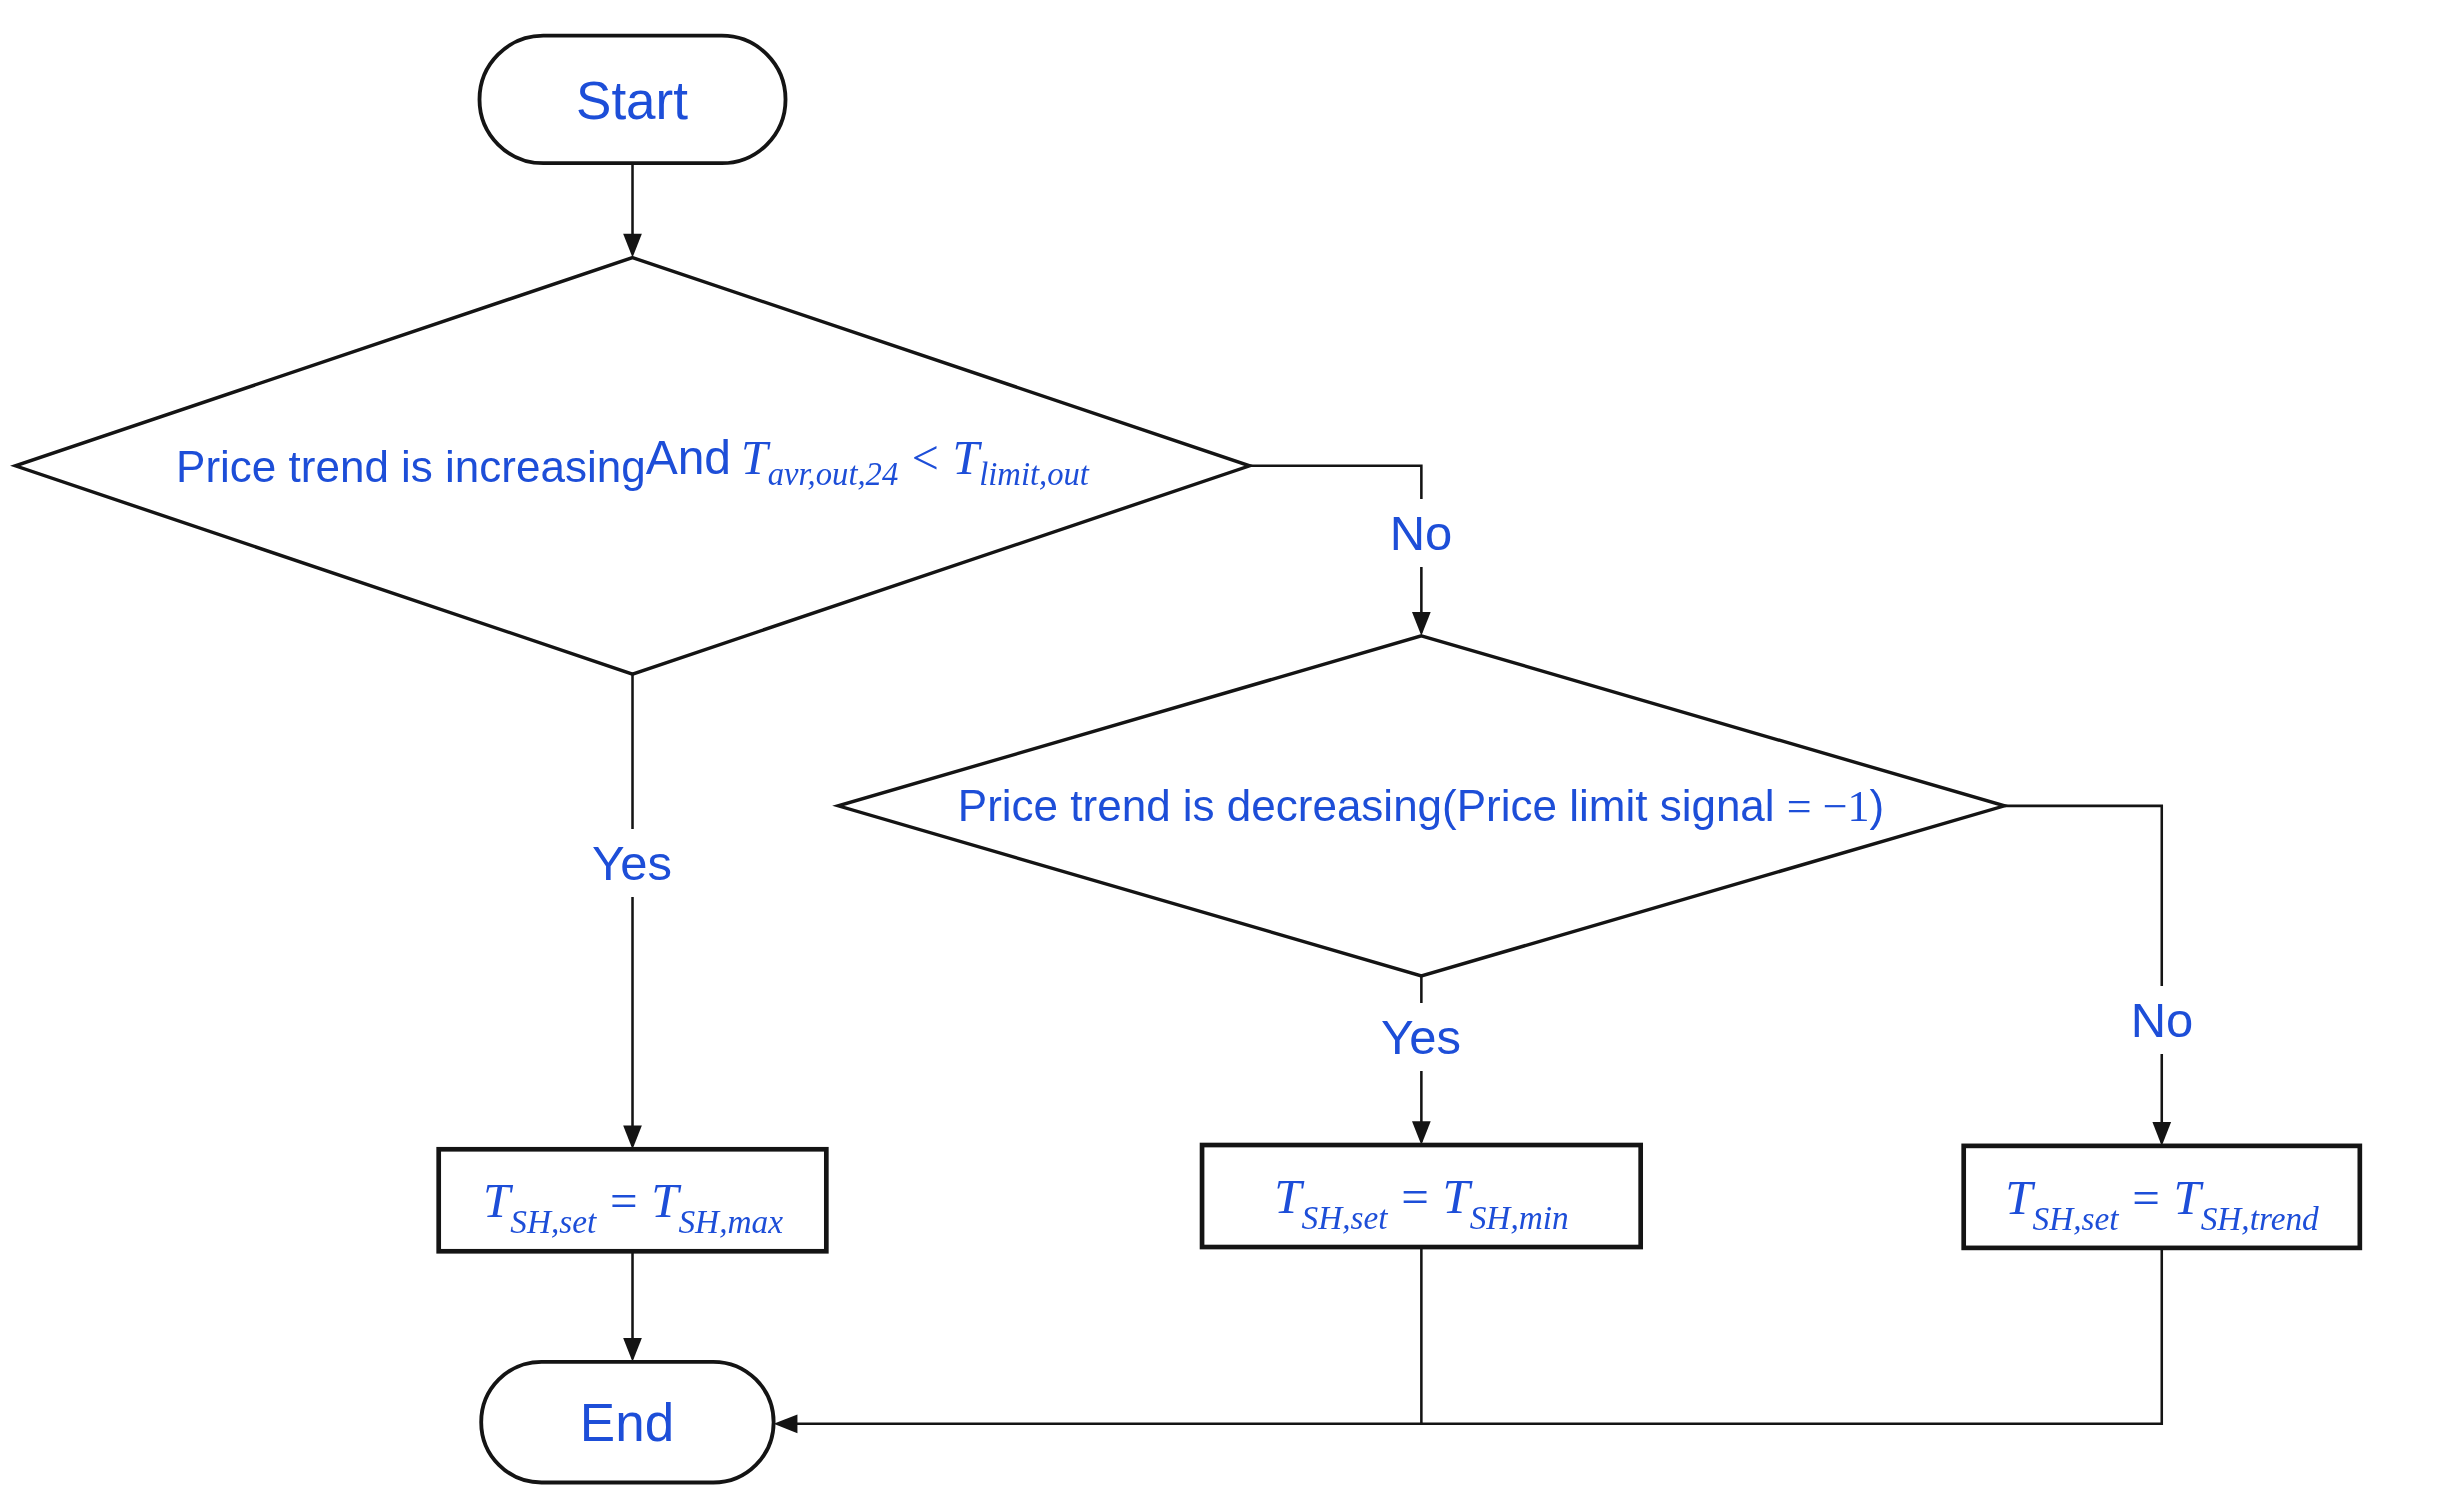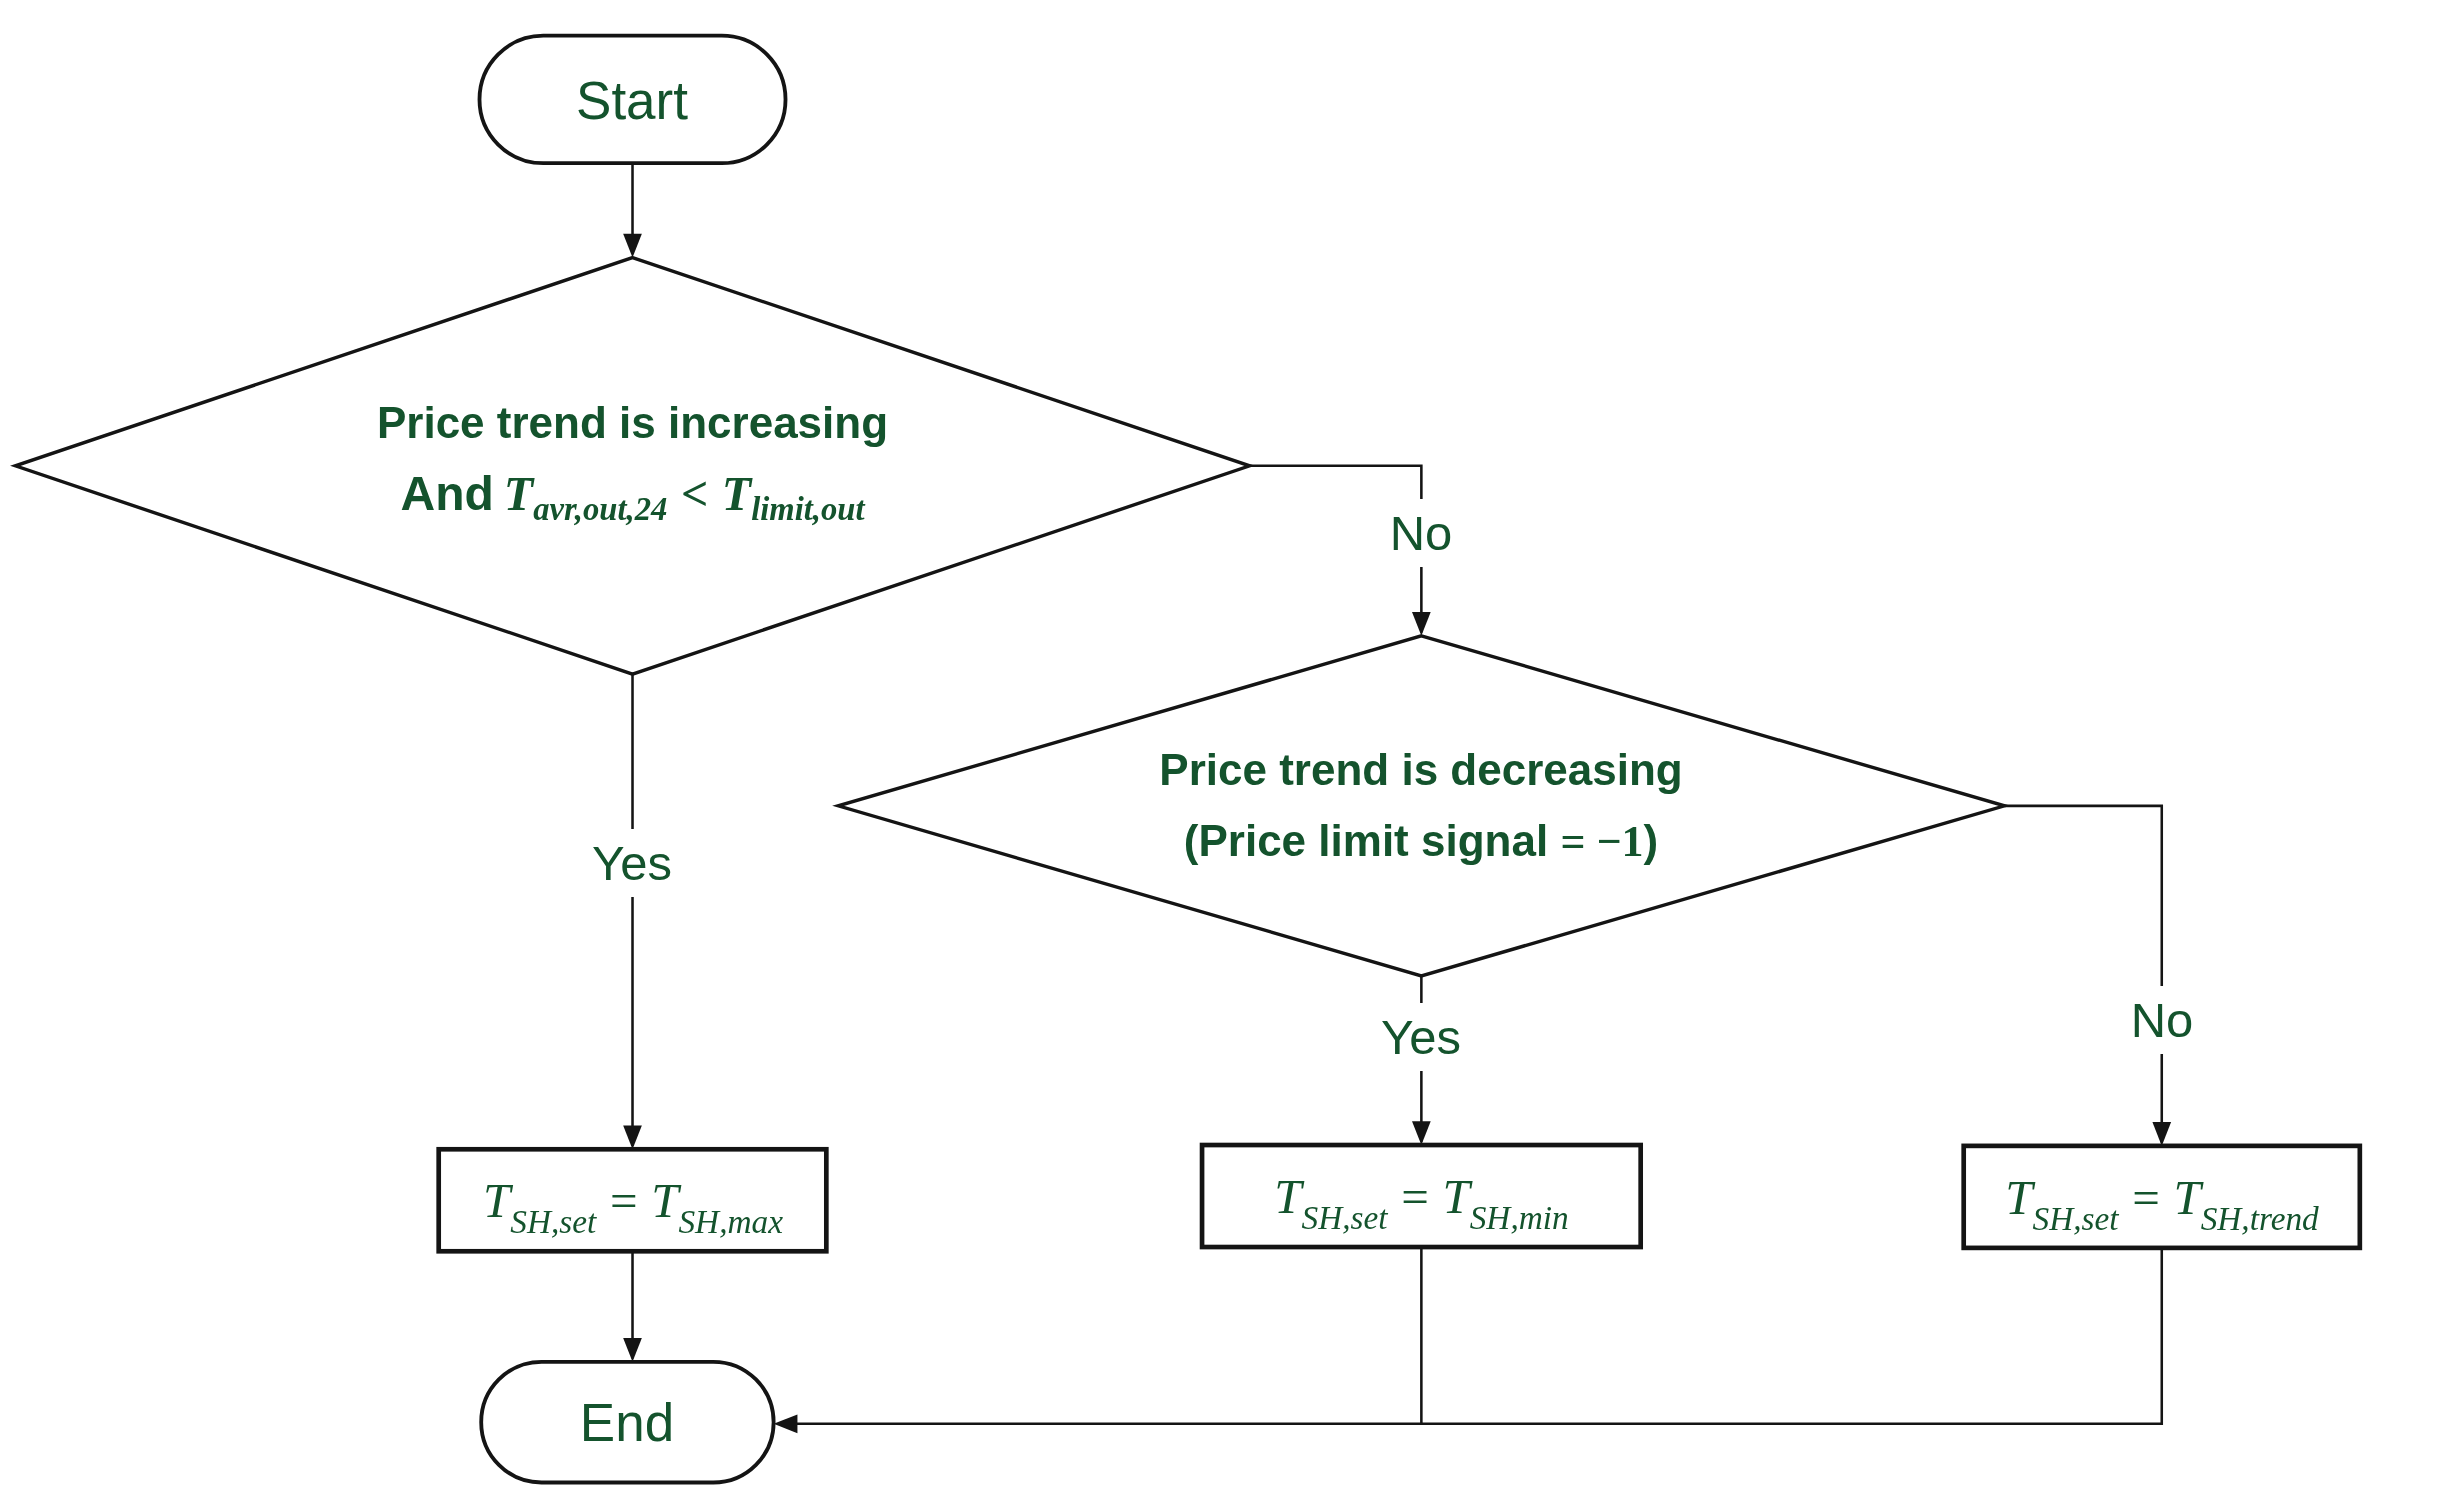--- a/index.html
+++ b/index.html
@@ -20,25 +20,25 @@
   .head   { fill: #141414; stroke: none; }
   .shape  { fill: #ffffff; stroke: #141414; }
   .stadium { stroke-width: 4.5; }
   .diamond { stroke-width: 4; }
   .procbox { stroke-width: 5.5; }
 
   .lbl {
     position: absolute;
     display: flex; align-items: center; justify-content: center;
     text-align: center;
-    color: #14532d;
+    color: #1d4ed8;
     z-index: 2;
   }
   .terminal-text { font-size: 53px; }
-  .cond-text { font-size: 44px; line-height: 71px; flex-direction: column; font-weight: bold; }
+  .cond-text { font-size: 44px; line-height: 71px; flex-direction: row; }
   .cond-text .row { display: block; white-space: nowrap; }
   .branch {
     background: #ffffff;
     font-size: 49px;
   }
   
   .mi { font-family: "Liberation Serif", "DejaVu Serif", serif; font-style: italic; }
   .mo { font-family: "Liberation Serif", "DejaVu Serif", serif; font-style: normal; margin: 0 13.6px; }
   .mnum { font-family: "Liberation Serif", "DejaVu Serif", serif; font-style: normal; }
   sub.ms {

